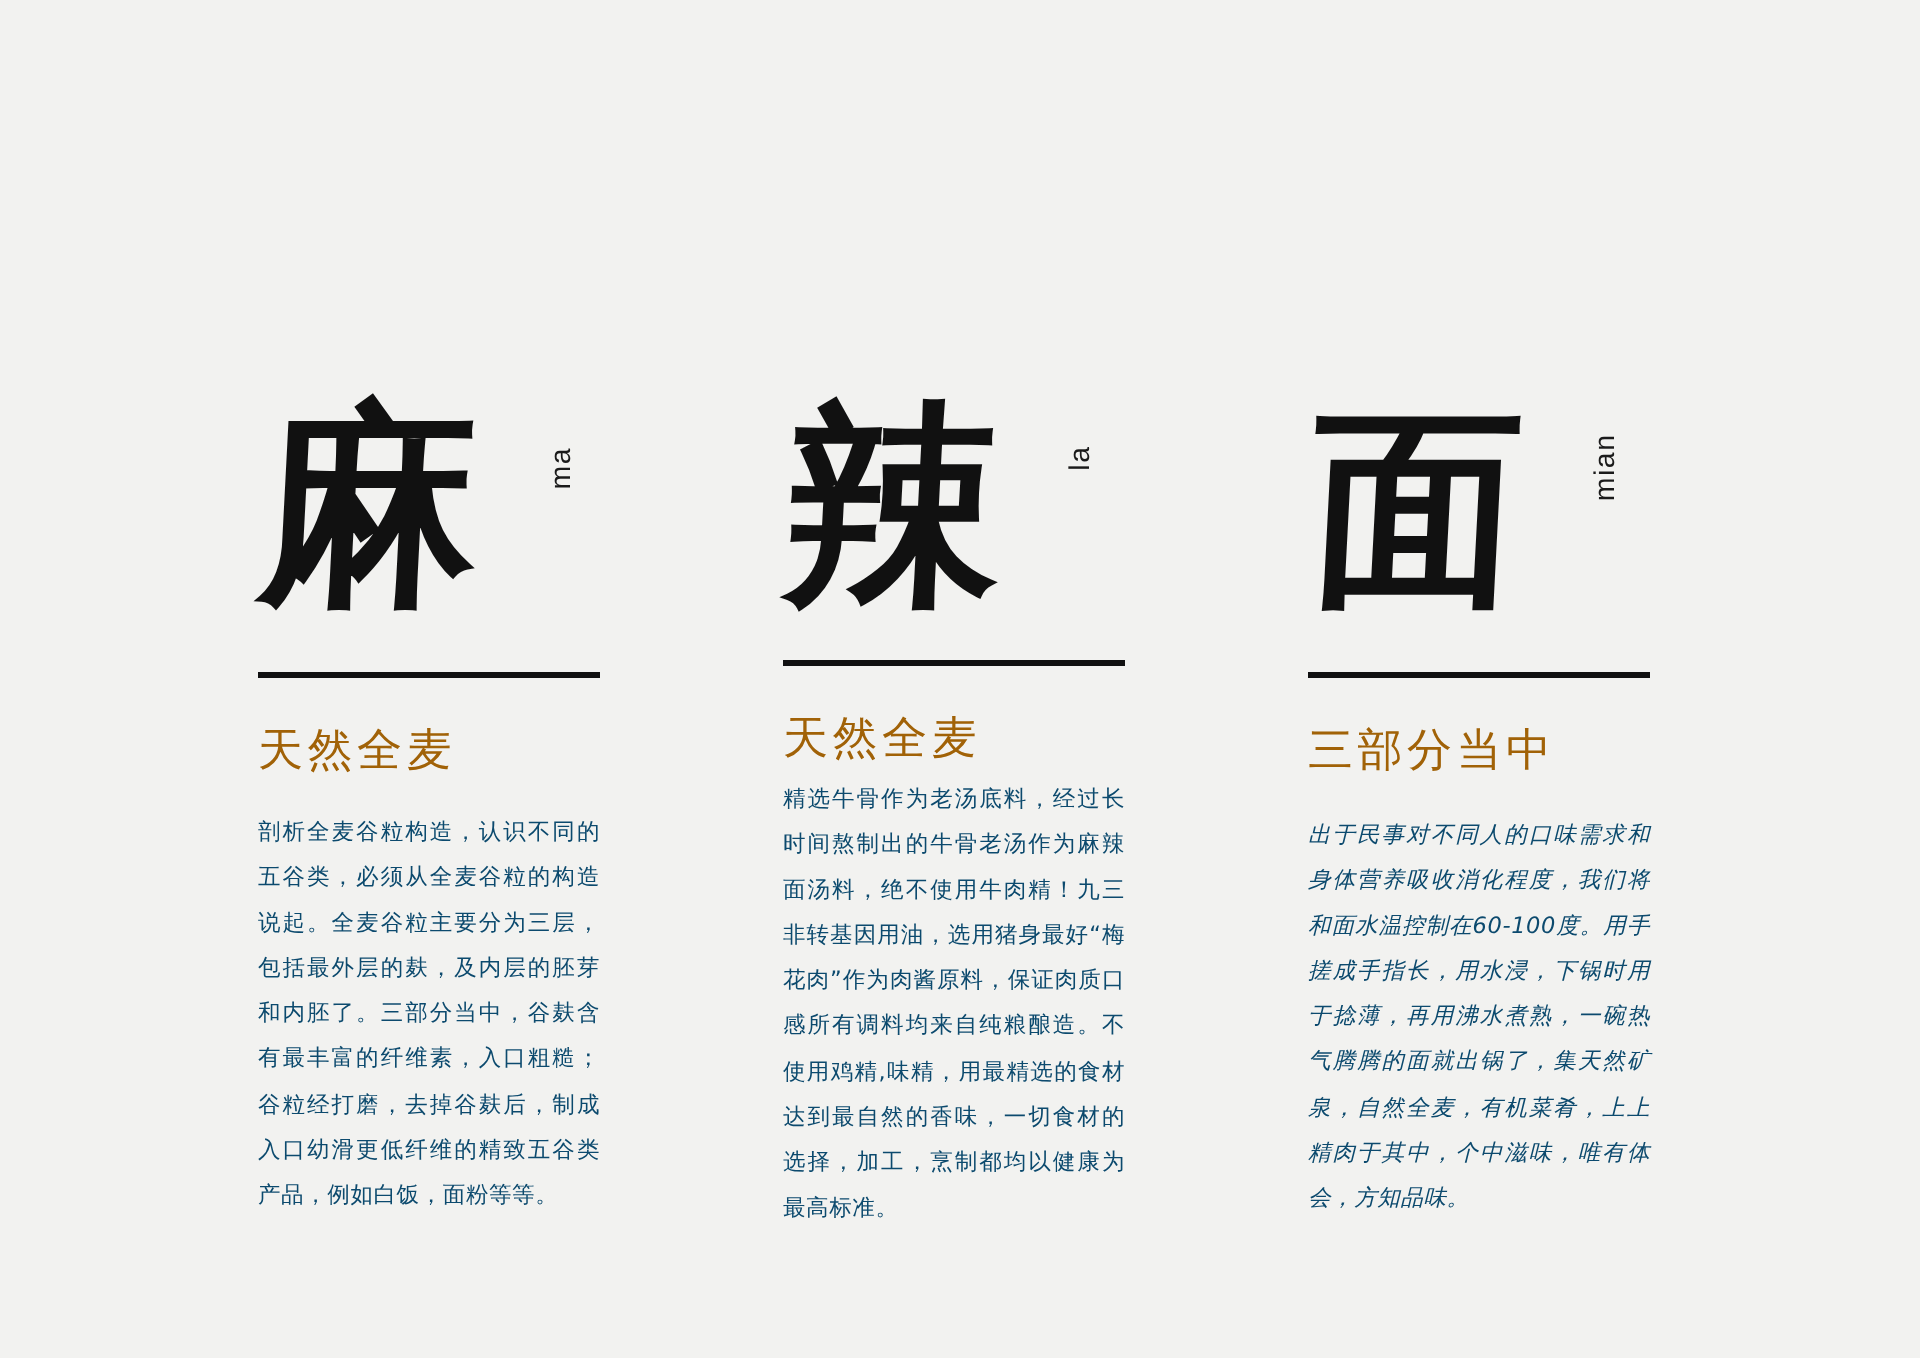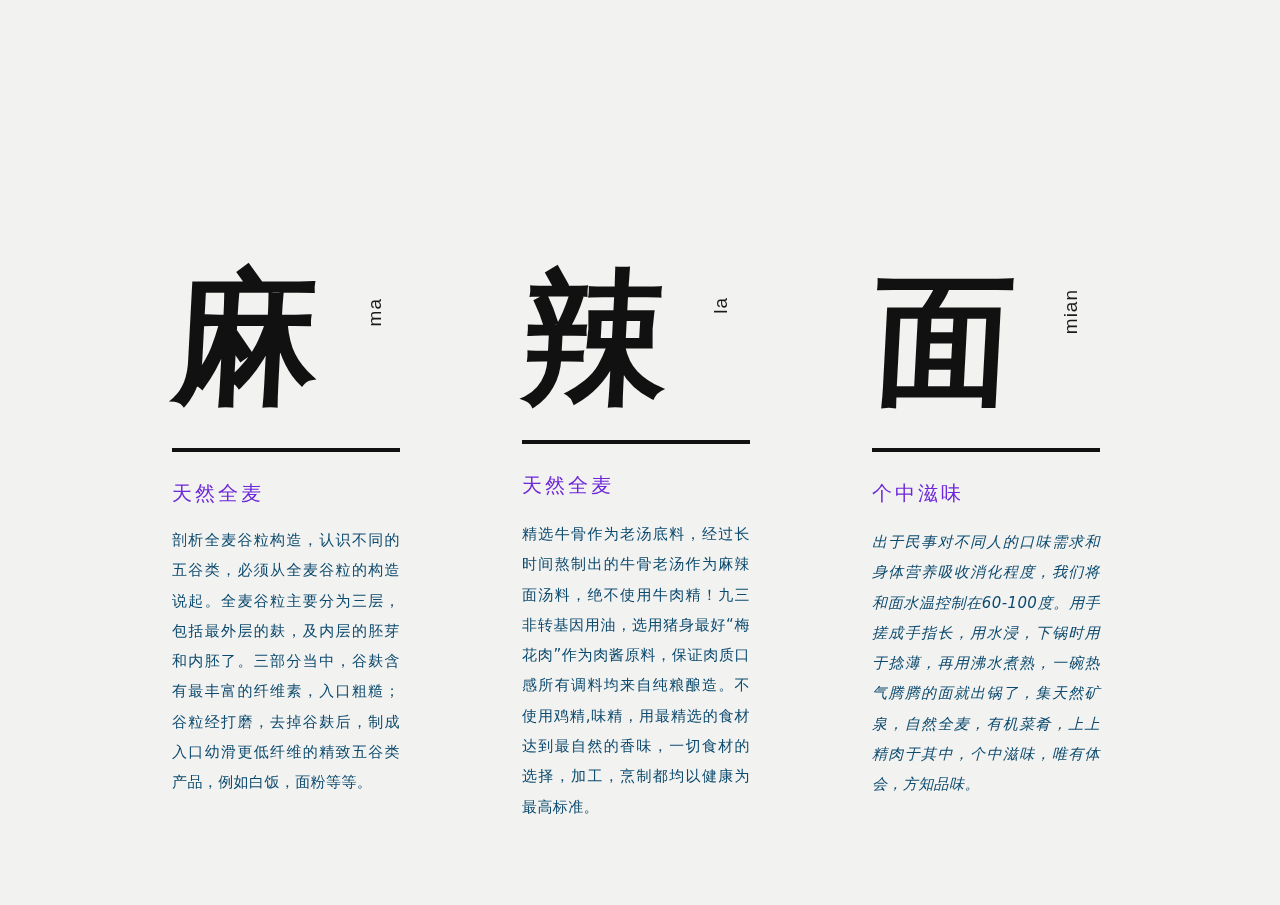--- a/index.html
+++ b/index.html
@@ -76,39 +76,39 @@
     width: 228px;
     height: 4px;
     background: #111111;
     margin-top: 38px;
   }
   .col-2 .rule { margin-top: 30px; }
   .col-3 .rule { margin-top: 38px; }
 
   .heading {
     font-family: "DejaVu Sans", "Liberation Sans", sans-serif;
-    font-size: 20px;
-    color: #6d28d9;
+    font-size: 30px;
+    color: #a16207;
     letter-spacing: 3px;
     font-weight: 400;
     margin-top: 28px;
     white-space: nowrap;
   }
   .body-text {
     font-family: "DejaVu Sans", "Liberation Sans", sans-serif;
     font-size: 15px;
     line-height: 2.02;
     color: #0c4a6e;
     letter-spacing: 0.4px;
     margin-top: 18px;
     width: 228px;
     text-align: justify;
     text-justify: inter-character;
   }
-  .col-2 .body-text { margin-top: 20px; }
+  .col-2 .body-text { margin-top: 4px; }
   .col-3 .body-text { margin-top: 20px; font-style: italic; }
 </style>
 </head>
 <body>
 
 <div class="page">
   <div class="columns">
 
     <div class="column col-1">
       <div class="glyph-row">
@@ -129,18 +129,18 @@
       <div class="heading">天然全麦</div>
       <div class="body-text">精选牛骨作为老汤底料，经过长时间熬制出的牛骨老汤作为麻辣面汤料，绝不使用牛肉精！九三非转基因用油，选用猪身最好“梅花肉”作为肉酱原料，保证肉质口感所有调料均来自纯粮酿造。不使用鸡精,味精，用最精选的食材达到最自然的香味，一切食材的选择，加工，烹制都均以健康为最高标准。</div>
     </div>
 
     <div class="column col-3">
       <div class="glyph-row">
         <span class="big-glyph">面</span>
         <span class="pinyin">mian</span>
       </div>
       <div class="rule"></div>
-      <div class="heading">个中滋味</div>
+      <div class="heading">三部分当中</div>
       <div class="body-text">出于民事对不同人的口味需求和身体营养吸收消化程度，我们将和面水温控制在60-100度。用手搓成手指长，用水浸，下锅时用于捻薄，再用沸水煮熟，一碗热气腾腾的面就出锅了，集天然矿泉，自然全麦，有机菜肴，上上精肉于其中，个中滋味，唯有体会，方知品味。</div>
     </div>
 
   </div>
 </div>
 
 </body></html>

